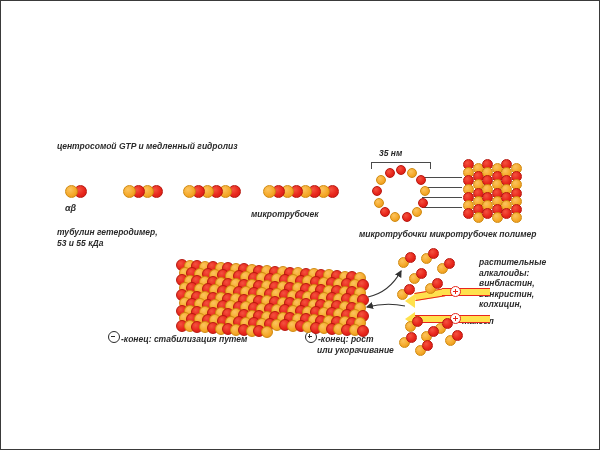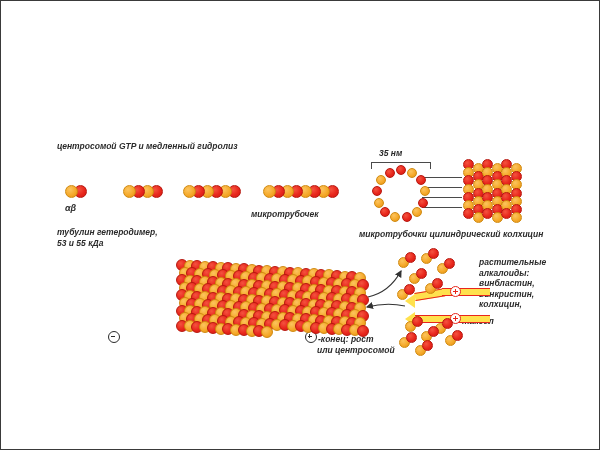--- a/index.html
+++ b/index.html
@@ -134,35 +134,35 @@
 
 <div id="slide">
 
 
   <div class="lbl" style="left:56px; top:140px;">центросомой GTP и медленный гидролиз</div>
   <div class="lbl" style="left:64px; top:202px; font-size:9px;">αβ</div>
   <div class="lbl" style="left:56px; top:226px;">тубулин гетеродимер,
 53 и 55 кДа</div>
   <div class="lbl" style="left:250px; top:208px;">микротрубочек</div>
   <div class="lbl" style="left:378px; top:147px;">35 нм</div>
-  <div class="lbl" style="left:358px; top:228px;">микротрубочки цилиндрический колхицин</div>
+  <div class="lbl" style="left:358px; top:228px;">микротрубочки микротрубочек полимер</div>
   <div class="lbl" style="left:478px; top:256px;">растительные
 алкалоиды:
 винбластин,
 винкристин,
 колхицин,</div>
   <div class="lbl" style="left:461px; top:315px;">таксол</div>
 
   <div class="endlabel" style="left:107px; top:330px;">
-    <span class="sign"></span>
+    <span class="sign"></span><span class="txt">-конец: стабилизация путем</span>
   </div>
 
   <div class="endlabel" style="left:304px; top:330px;">
     <span class="sign plus"></span><span class="txt">-конец: рост</span>
-    <span class="l2">или центросомой</span>
+    <span class="l2">или укорачивание</span>
   </div>
 
   <div class="bracket" style="left:370px; top:161px; width:60px; height:7px;"></div>
 
   <div class="conn" style="left:421px; top:176px; width:40px;"></div>
   <div class="conn" style="left:421px; top:186px; width:40px;"></div>
   <div class="conn" style="left:421px; top:196px; width:40px;"></div>
   <div class="conn" style="left:421px; top:206px; width:40px;"></div>
 
   <div class="arrow-head" style="left:404px; top:293px;"></div>

